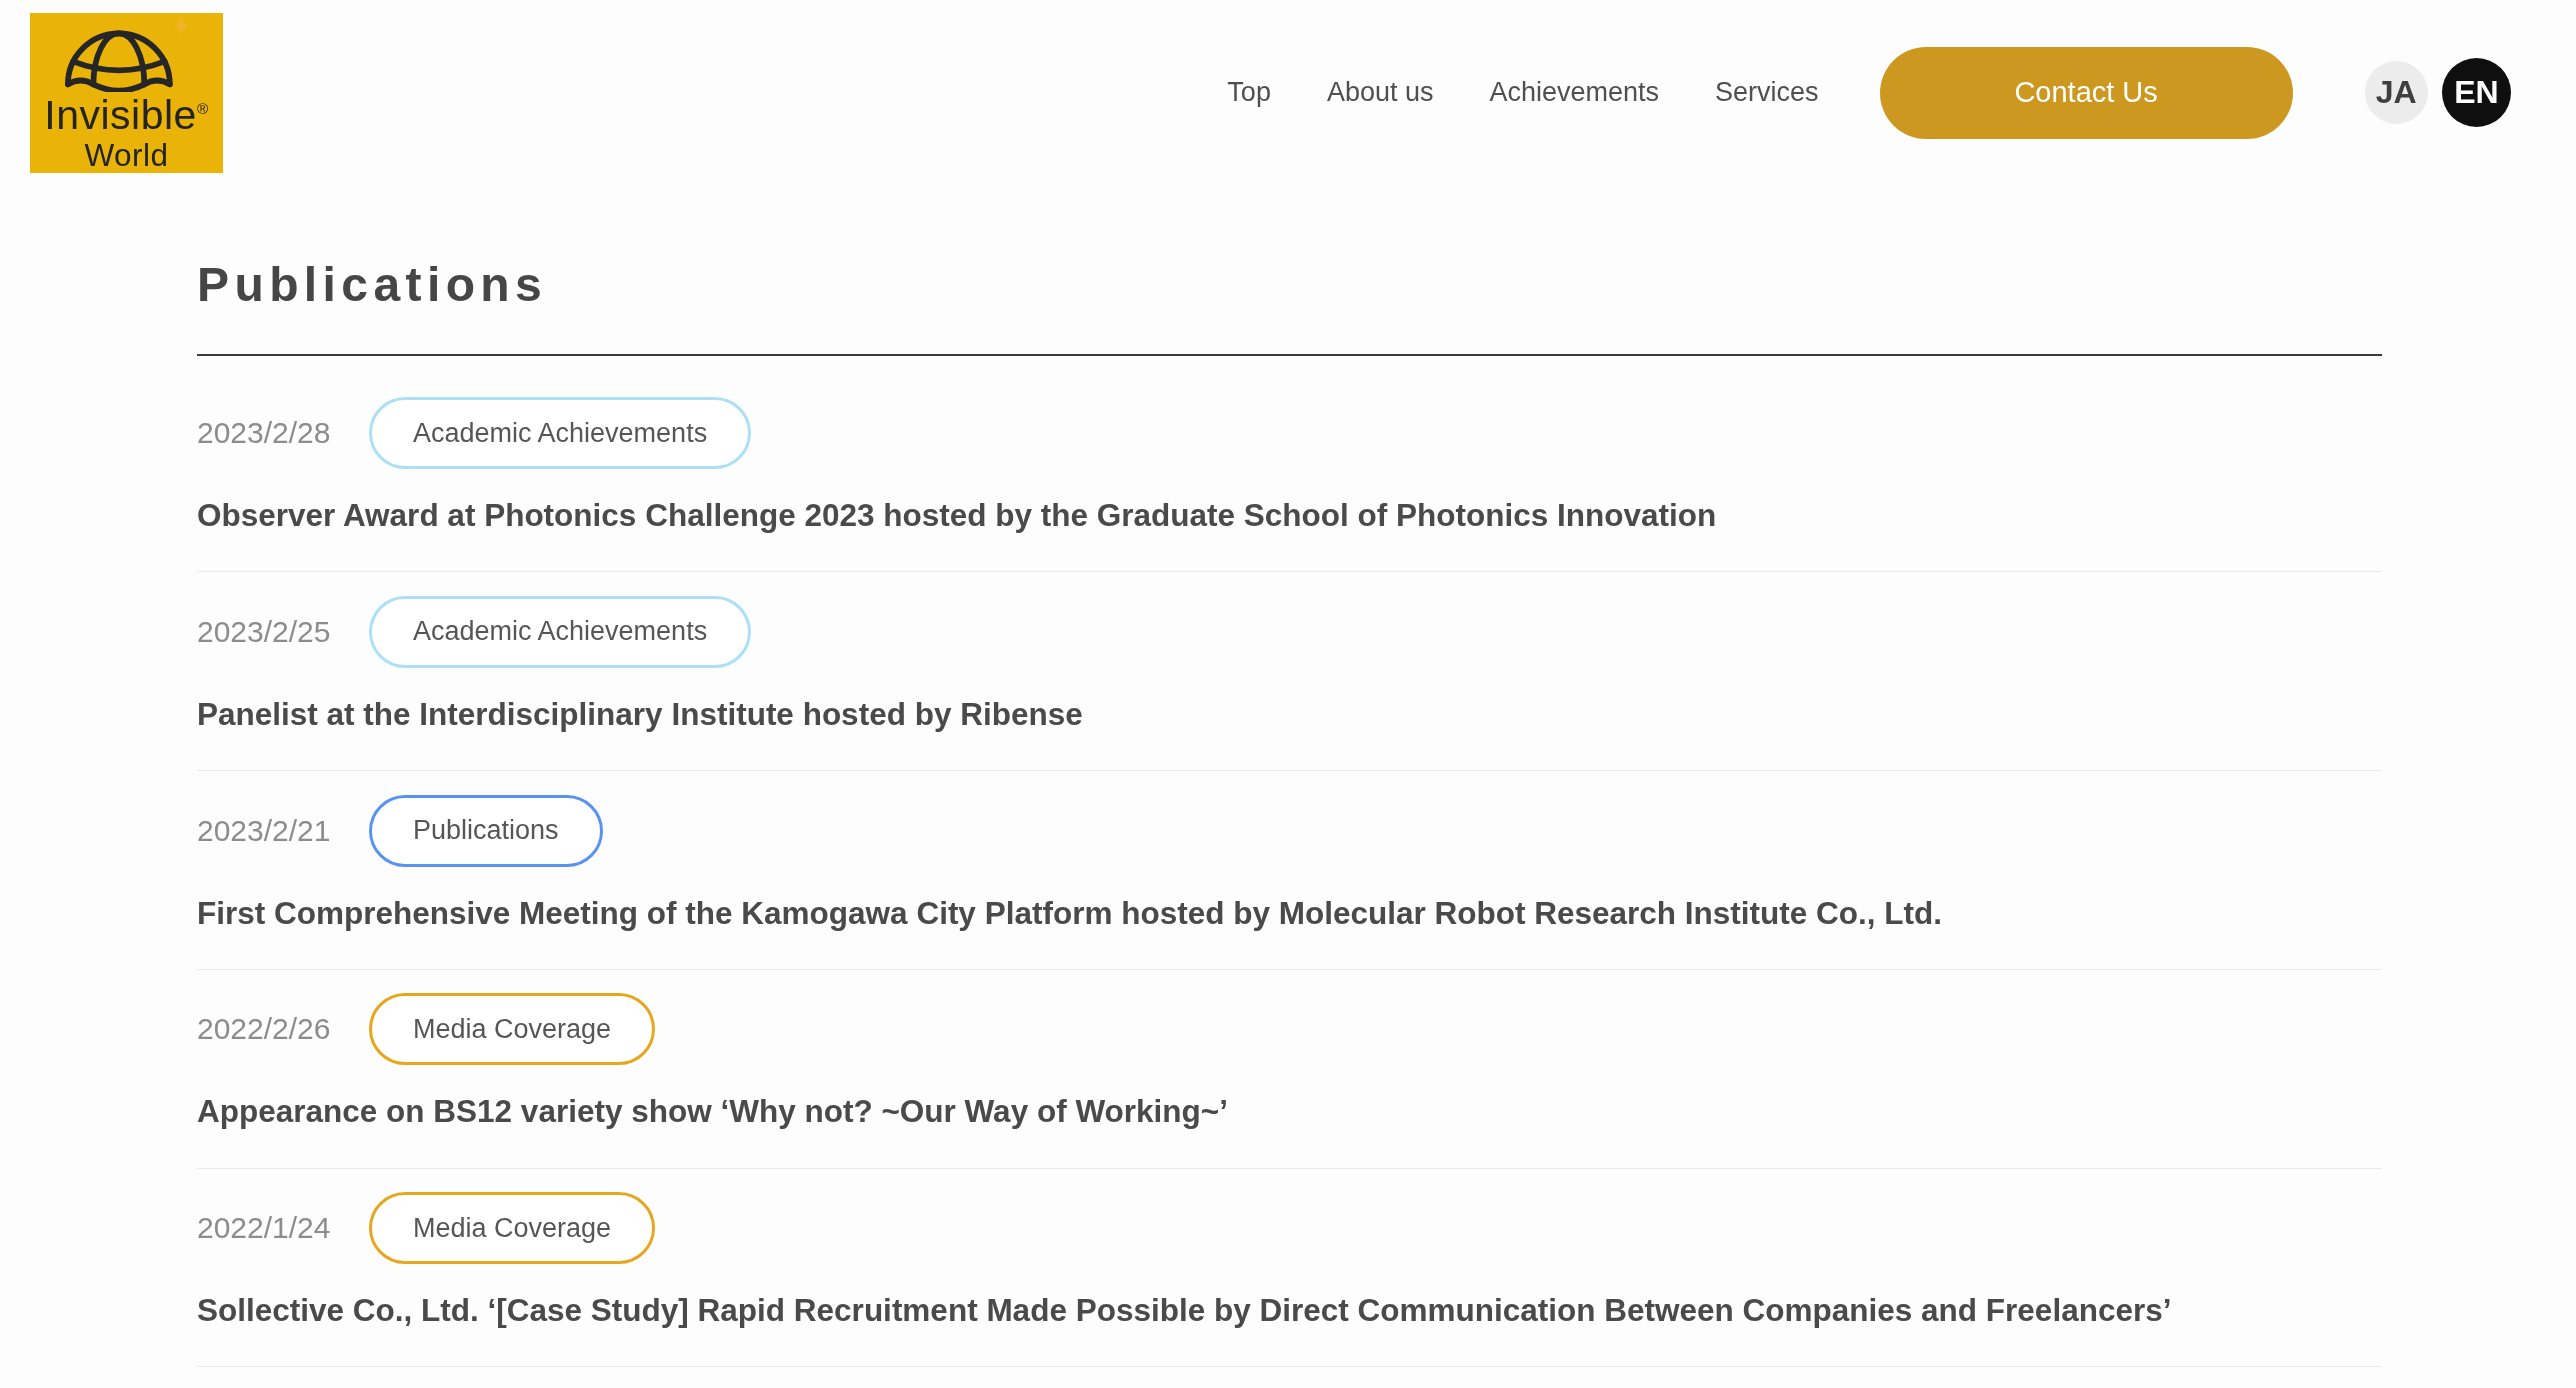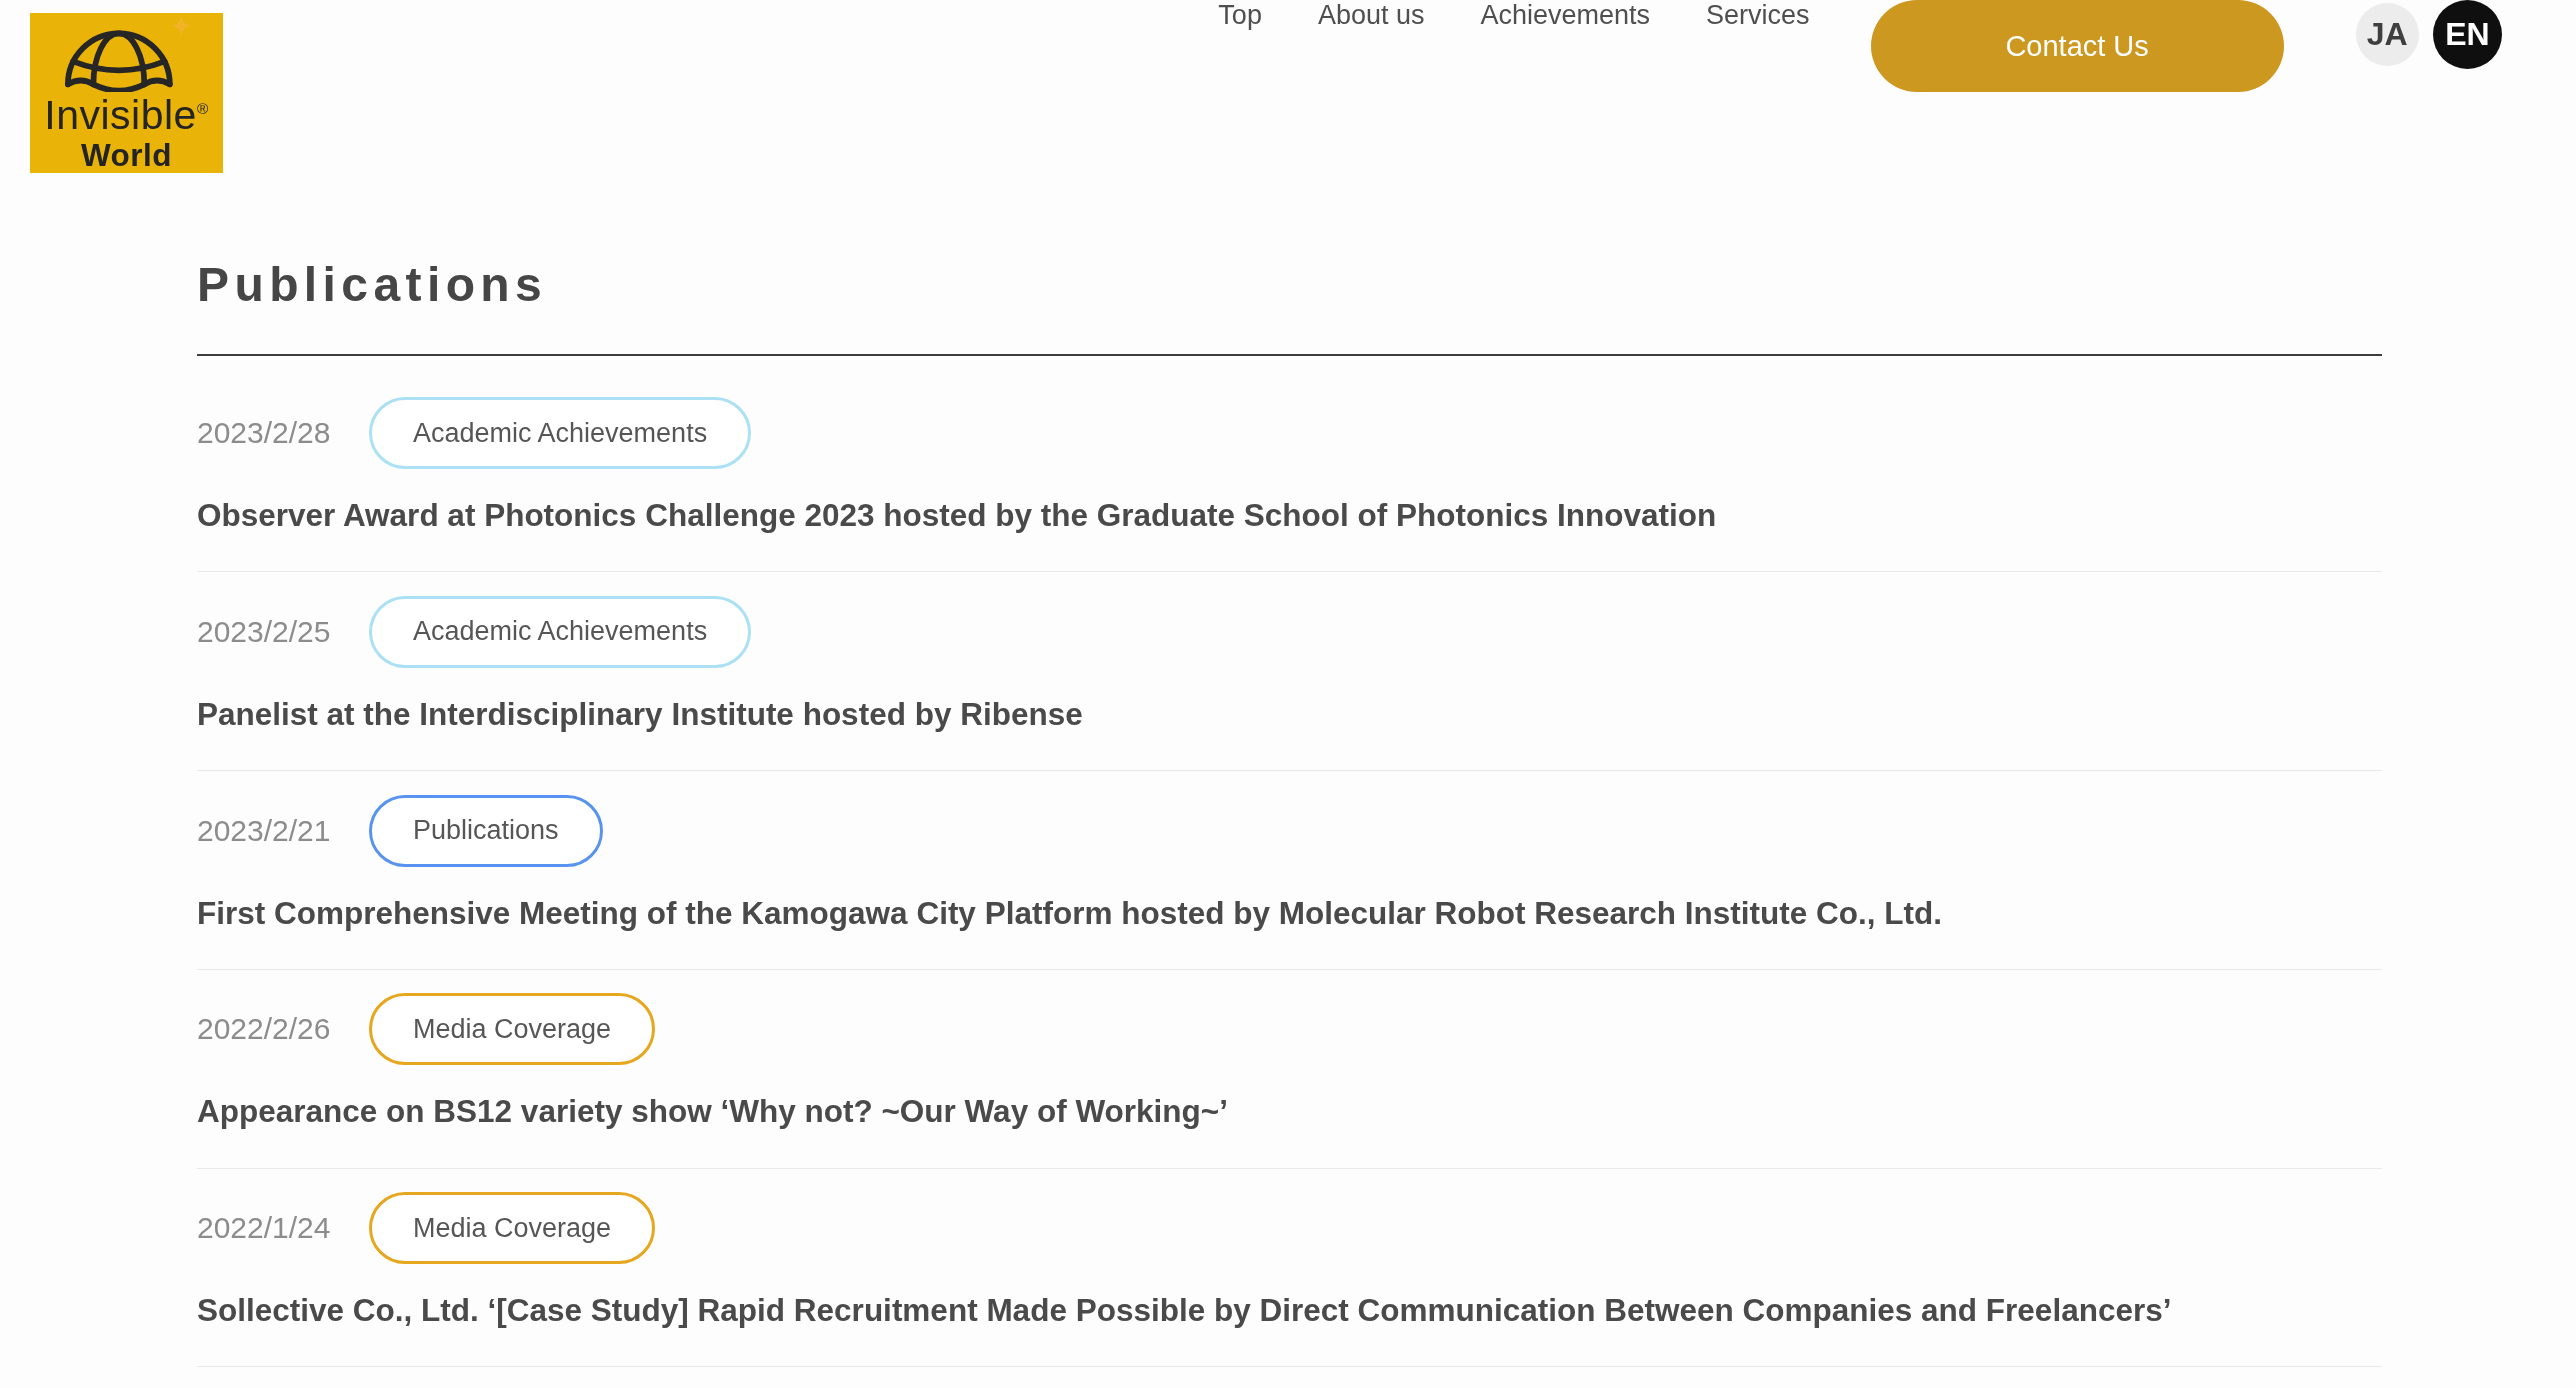--- a/index.html
+++ b/index.html
@@ -16,25 +16,25 @@
 
   .logo-tile {
     position: absolute; left: 30px; top: 12.6px;
     width: 193px; height: 160px;
     background: #eab308;
     display: flex; flex-direction: column; align-items: center; justify-content: center;
   }
   .logo-icon { width: 135px; height: 79px; margin-bottom: 3.6px; }
   .logo-word1 { font-size: 41px; font-weight: 500; color: #242424; letter-spacing: 0.5px; line-height: 1.0; }
   .logo-word1 sup { font-size: 15.3px; font-weight: 400; vertical-align: super; }
-  .logo-word2 { font-size: 31.5px; font-weight: 700; color: #242424; letter-spacing: 0.5px; line-height: 1.1; margin-top: 1.8px; }
+  .logo-word2 { font-size: 31.5px; font-weight: 400; color: #242424; letter-spacing: 0.5px; line-height: 1.1; margin-top: 1.8px; }
 
   .header-right {
-    position: absolute; top: 0; right: 74px; height: 185px;
-    display: flex; align-items: flex-start;
+    position: absolute; top: 0; right: 65px; height: 185px;
+    display: flex; align-items: center;
   }
   .nav { display: flex; align-items: center; gap: 56px; }
   .nav-item {
     font-size: 27px; color: #4f4f4f; cursor: pointer; white-space: nowrap;
   }
   .contact-btn {
     margin-left: 61px;
     width: 413px; height: 92px; border-radius: 46px;
     background: #cc981f; border: none; cursor: pointer;
     color: #ffffff; font-size: 29px; font-family: "Liberation Sans", sans-serif;

